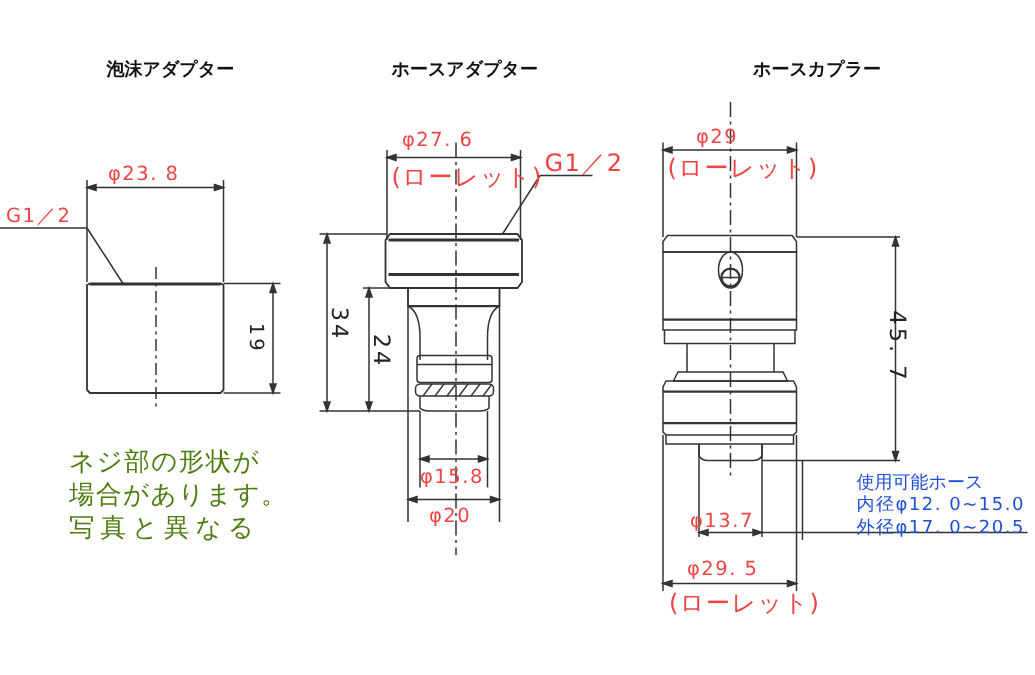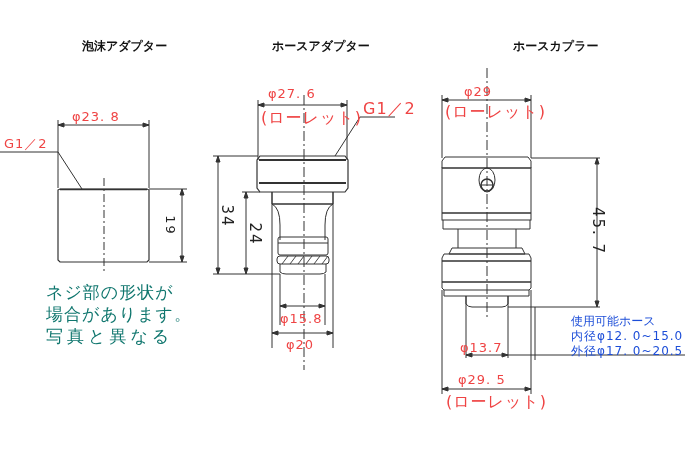--- a/index.html
+++ b/index.html
@@ -1,22 +1,22 @@
 <!DOCTYPE html>
 <html><head>
 <meta charset="utf-8">
 <style>
   html, body { margin:0; padding:0; background:#ffffff; }
   body { width:690px; height:450px; position:relative; overflow:hidden; font-family:"DejaVu Sans", sans-serif; color:#222; }
   svg { position:absolute; left:0; top:0; }
-  .title { position:absolute; font-size:12px; font-weight:bold; color:#111; white-space:nowrap;margin-left:11px; }
+  .title { position:absolute; font-size:12px; font-weight:bold; color:#111; white-space:nowrap; }
   .dim { position:absolute; font-family:"DejaVu Sans", sans-serif; font-size:13px; color:#ef4444; white-space:nowrap; letter-spacing:1px; }
   .dim-sm { font-size:16px; }
   .vdim { position:absolute; font-size:13px; color:#222; white-space:nowrap; transform:rotate(90deg); transform-origin:center center; letter-spacing:2px; }
-  .note-red { position:absolute; left:46px; top:281px; color:#0f766e; font-size:17px; line-height:22px; letter-spacing:1px; }
+  .note-red { position:absolute; left:46px; top:297px; color:#4d7c0f; font-size:17px; line-height:22px; letter-spacing:1px; }
   .hose-spec { position:absolute; left:571px; top:314px; font-size:12px; line-height:15px; color:#1d4ed8; white-space:nowrap; }
 </style>
 </head>
 <body>
 
 <svg width="690" height="450" viewBox="0 0 690 450">
   <g stroke="#333" stroke-width="1" fill="none">
 
     <g>
 

